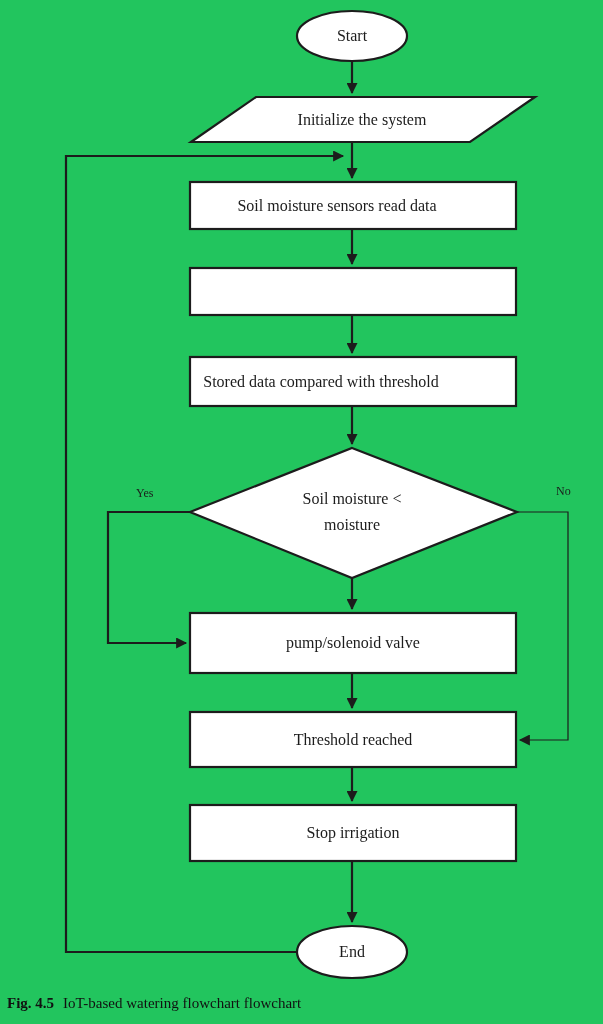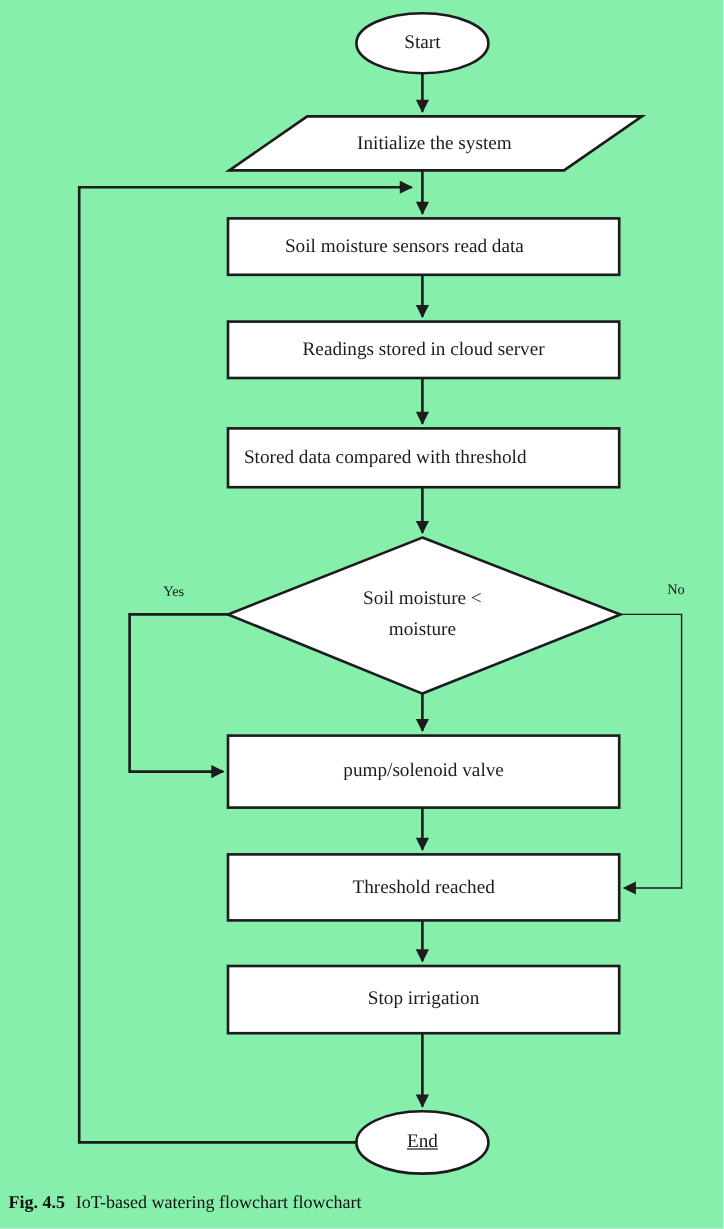--- a/index.html
+++ b/index.html
@@ -1,20 +1,20 @@
 <!DOCTYPE html>
 <html><head>
 <meta charset="utf-8">
 <style>
   html, body { margin: 0; padding: 0; background: #ffffff; }
   #page {
     position: relative;
     width: 603px;
     height: 1024px;
-    background: #86efac;
+    background: #22c55e;
     font-family: "Liberation Serif", serif;
     color: #1c1c1c;
     overflow: hidden;
   }
   #diagram-svg { position: absolute; left: 0; top: 0; }
   .label {
     position: absolute;
     display: flex;
     align-items: center;
     justify-content: center;
@@ -79,38 +79,37 @@
       <ellipse cx="352" cy="952" rx="55" ry="26" fill="#ffffff"></ellipse>
     </g>
   </svg>
 
   <div class="label" style="left:298px; top:12px; width:108px; height:48px;">Start</div>
 
   <div class="label" style="left:192px; top:97px; width:340px; height:45px;">Initialize the system</div>
 
   <div class="label" style="left:174px; top:182px; width:326px; height:47px;">Soil moisture sensors read data</div>
 
-  <div class="label" style="left:190px; top:268px; width:326px; height:47px;">Readings stored in cloud server</div>
 
   <div class="label" style="left:190px; top:357px; width:262px; height:49px;">Stored data compared with threshold</div>
 
   <div class="label" style="left:252px; top:484px; width:200px; height:56px; flex-direction:column;">
     <span class="line">Soil moisture &lt;</span>
     <span class="line">moisture</span>
   </div>
 
   <div class="label" style="left:190px; top:613px; width:326px; height:60px; flex-direction:column;">
     <span class="line">pump/solenoid valve</span>
   </div>
 
   <div class="label" style="left:190px; top:712px; width:326px; height:55px;border-radius:20px;">Threshold reached</div>
 
   <div class="label" style="left:190px; top:805px; width:326px; height:56px;">Stop irrigation</div>
 
-  <div class="label" style="left:298px; top:928px; width:108px; height:48px;text-decoration:underline;">End</div>
+  <div class="label" style="left:298px; top:928px; width:108px; height:48px;">End</div>
 
   <div class="edge-label" style="left:136px; top:486px;">Yes</div>
   <div class="edge-label" style="left:556px; top:484px;">No</div>
 
   <div id="caption">
     <span class="fig-label">Fig. 4.5</span><span>IoT-based watering flowchart flowchart</span>
   </div>
 
 </div>
 

